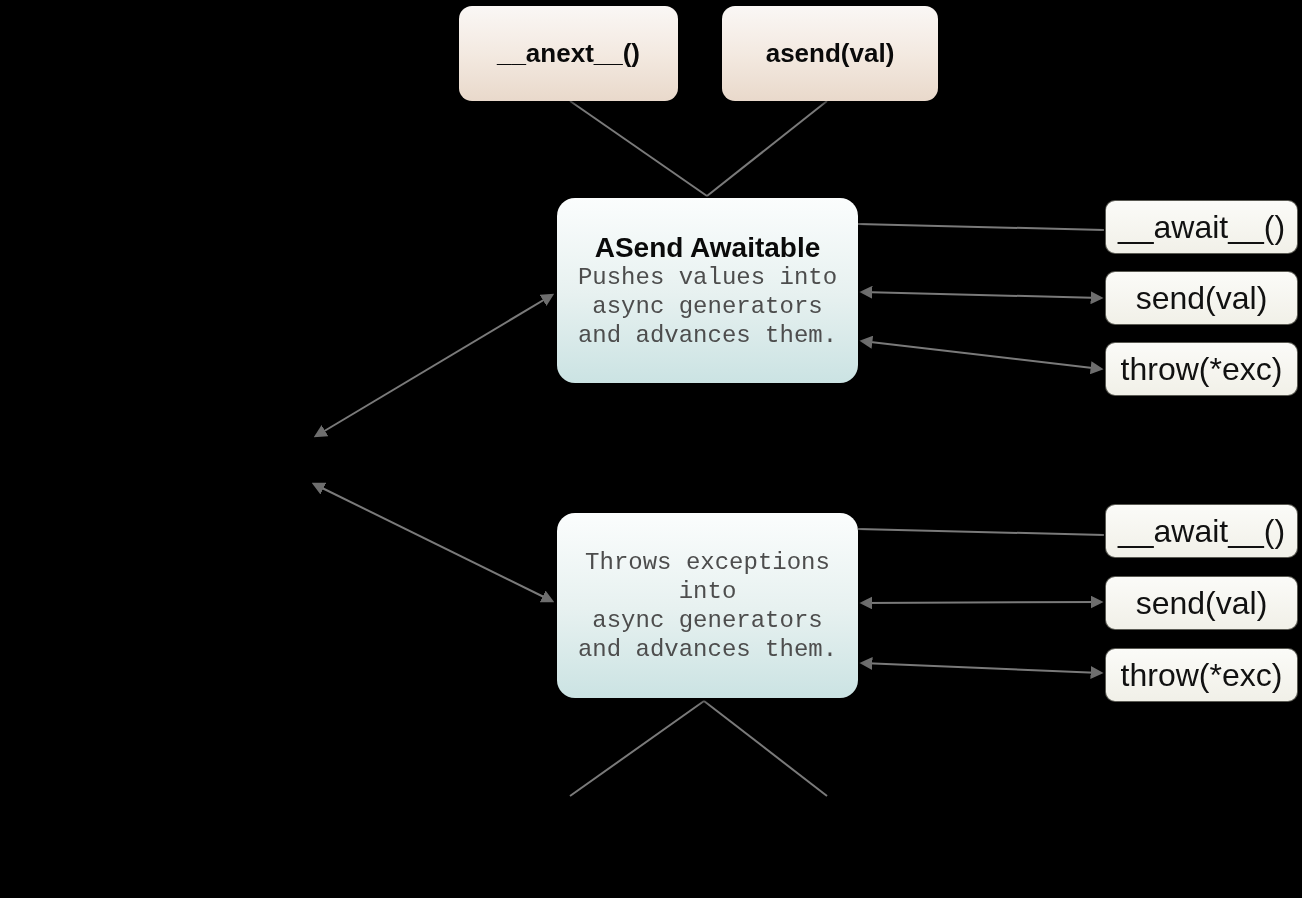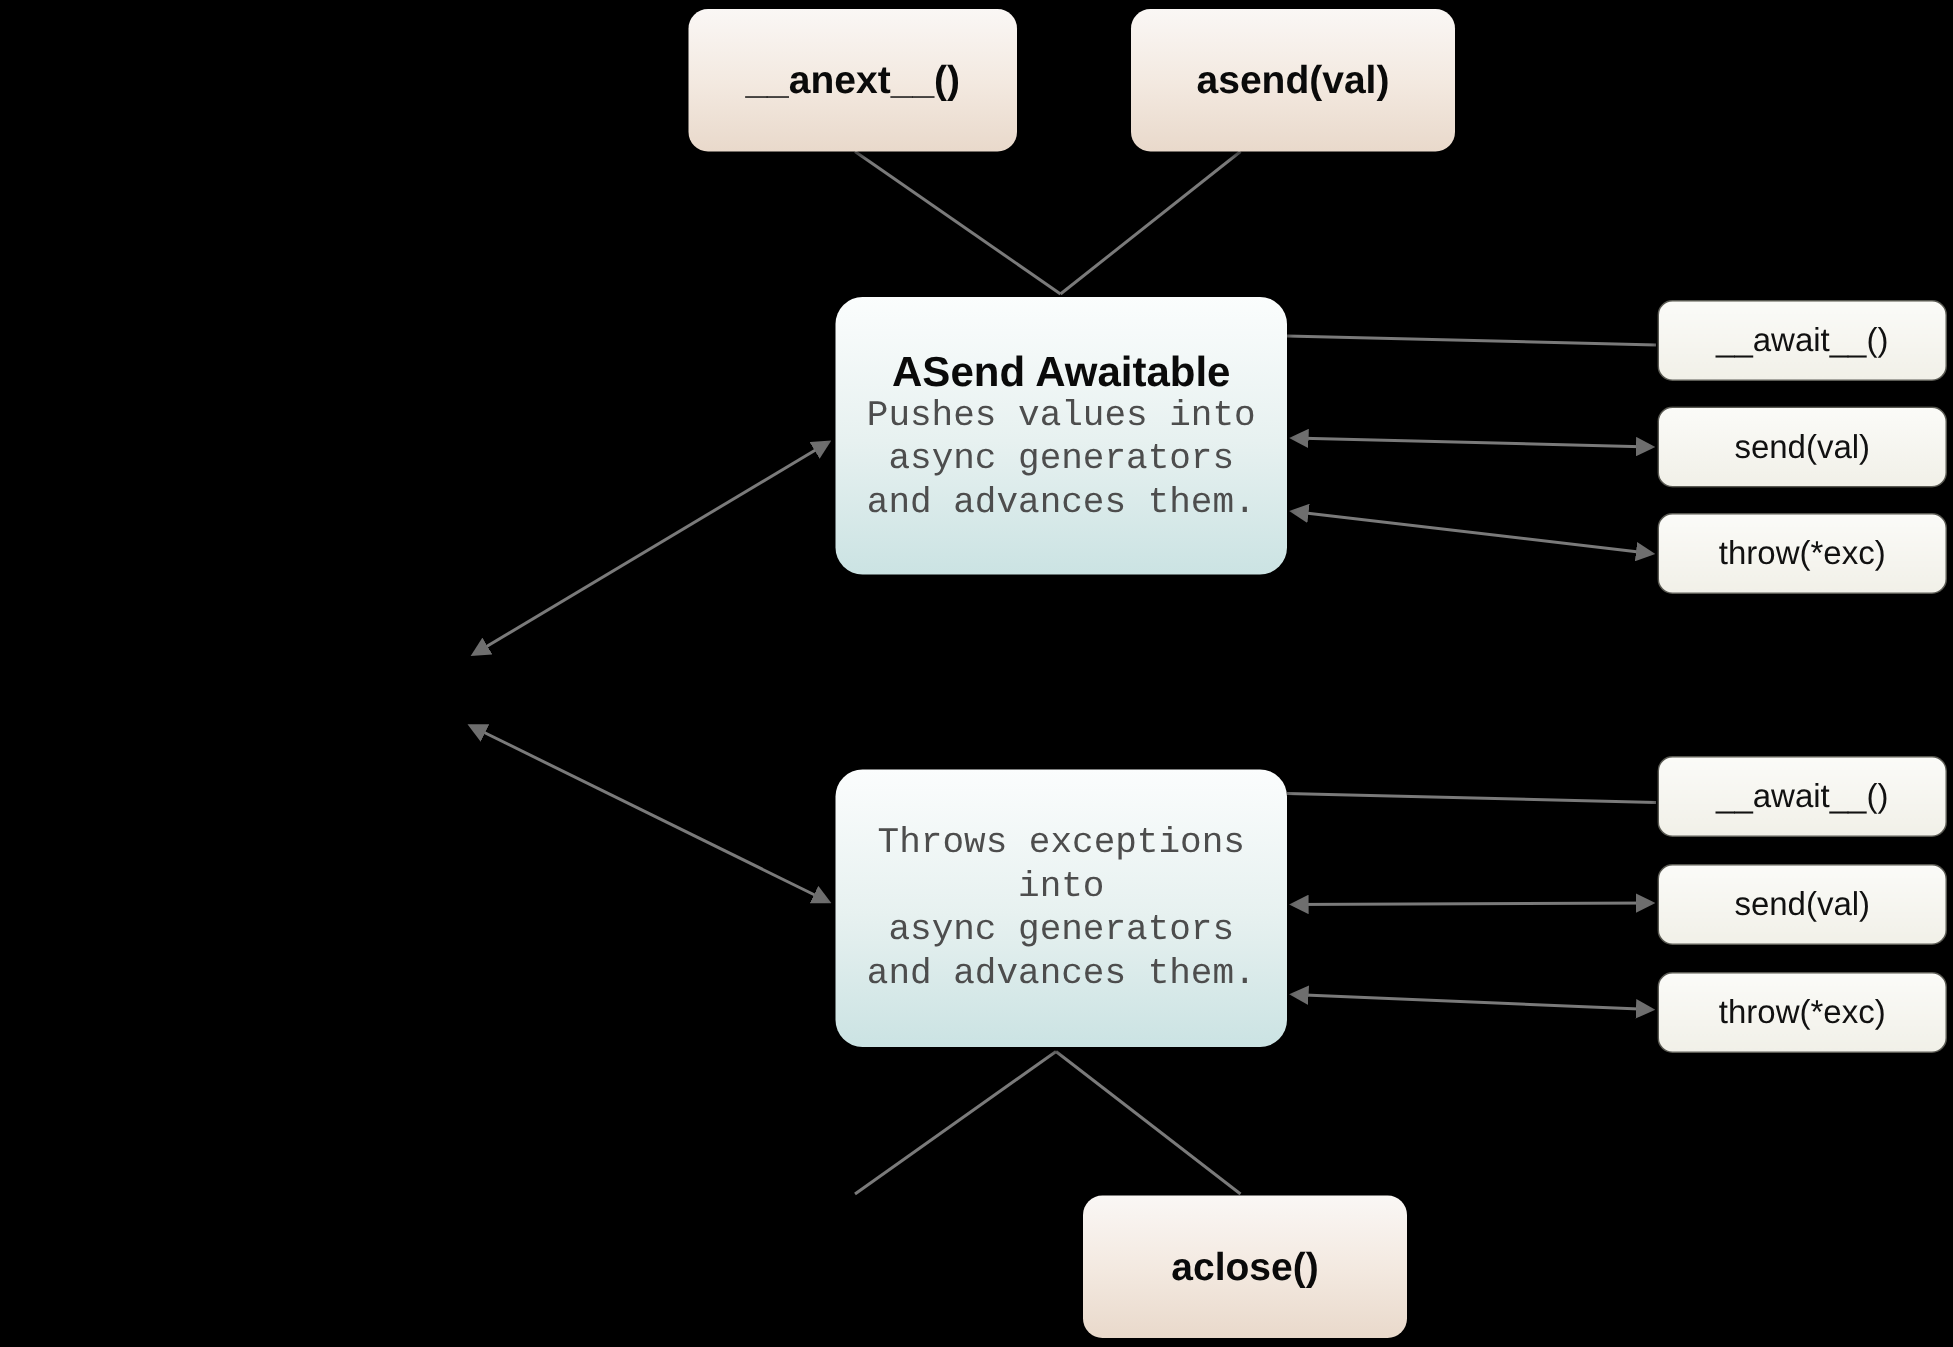--- a/index.html
+++ b/index.html
@@ -64,21 +64,21 @@
     color: #4d4d4d;
     white-space: pre-line;
     font-family: Liberation Mono, monospace;
   }
   
   .small {
     border-radius: 10px;
     background: linear-gradient(180deg, #fbfbf8 0%, #f1f0e8 100%);
     border: 1px solid rgba(62,62,55,0.85);
     box-shadow: 0 2px 4px rgba(0,0,0,0.7);
-    font-size: 22px;
+    font-size: 32px;
     color: #111111;
   }
 </style>
 </head>
 <body>
 
 <div class="canvas">
 
   <svg class="wires" width="1302" height="898" viewBox="0 0 1302 898" xmlns="http://www.w3.org/2000/svg">
     <defs>
@@ -102,21 +102,21 @@
       <line x1="862" y1="663" x2="1101" y2="673" marker-start="url(#arrowhead)" marker-end="url(#arrowhead)"></line>
 
       <line x1="570" y1="796" x2="704" y2="701"></line>
       <line x1="827" y1="796" x2="704" y2="701"></line>
     </g>
   </svg>
 
   <div class="node pill" style="left:459px; top:6px; width:219px; height:95px;">
     <span>__anext__()</span>
   </div>
-  <div class="node pill" style="left:722px; top:6px; width:216px; height:95px;margin-left:32px;">
+  <div class="node pill" style="left:722px; top:6px; width:216px; height:95px;">
     <span>asend(val)</span>
   </div>
 
   <div class="node big teal" style="left:557px; top:198px; width:301px; height:185px;">
     <div class="title">ASend Awaitable</div>
     <div class="desc">Pushes values into
 async generators
 and advances them.</div>
   </div>
 
@@ -140,17 +140,14 @@
   <div class="node small" style="left:1105px; top:504px; width:193px; height:54px;">
     <span>__await__()</span>
   </div>
   <div class="node small" style="left:1105px; top:576px; width:193px; height:54px;">
     <span>send(val)</span>
   </div>
   <div class="node small" style="left:1105px; top:648px; width:193px; height:54px;">
     <span>throw(*exc)</span>
   </div>
 
-  <div class="node pill" style="left:722px; top:797px; width:216px; height:95px;">
-    <span>aclose()</span>
-  </div>
 
 </div>
 
 </body></html>

